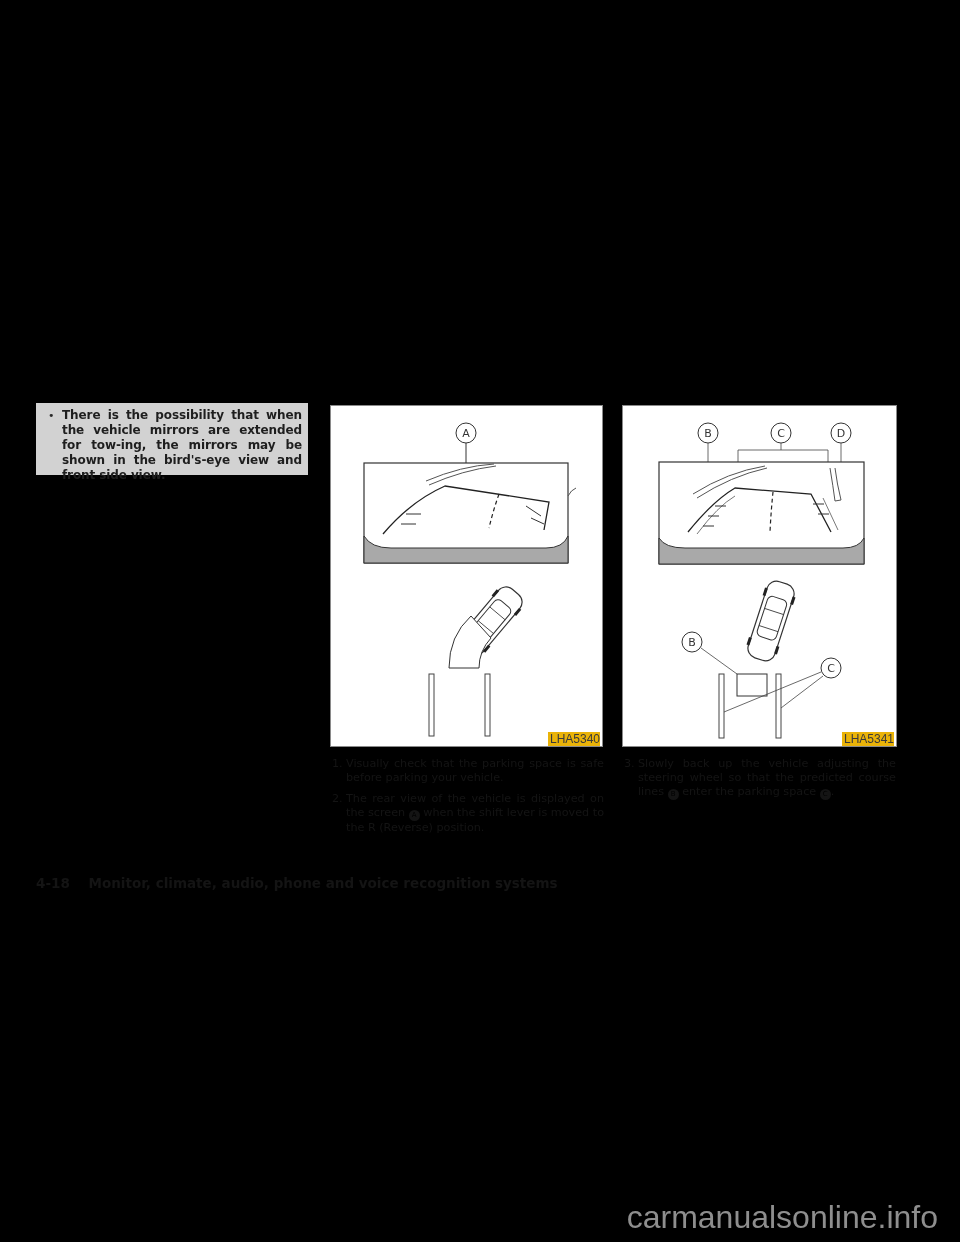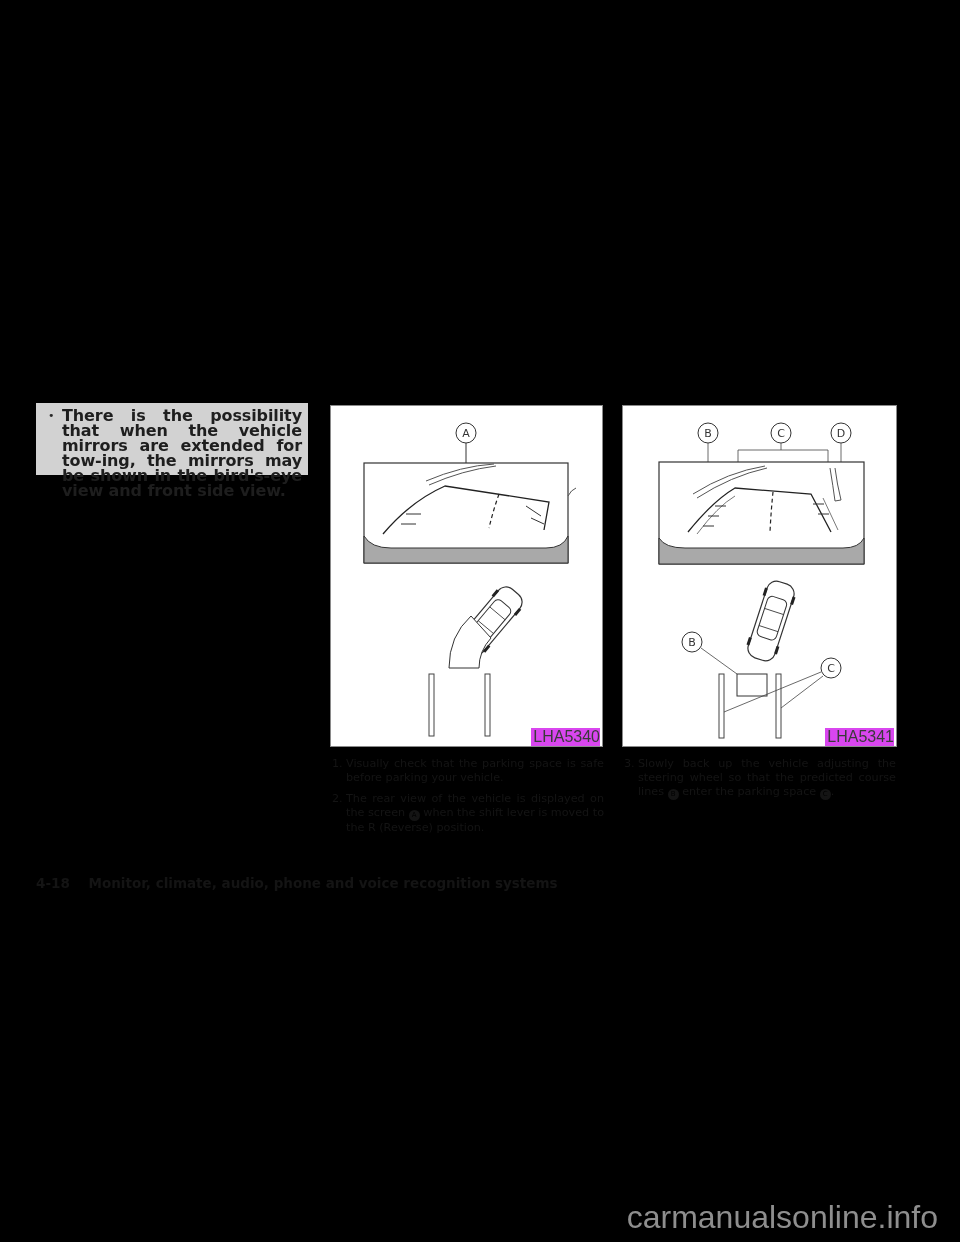--- a/index.html
+++ b/index.html
@@ -26,44 +26,44 @@
     }
     .note-box .bullet {
       position: absolute;
       left: 12px;
       top: 6px;
       font-size: 11px;
       color: #2a2a2a;
     }
     .note-box .note-text {
       margin-left: 14px;
-      font-size: 16px;
+      font-size: 12px;
       line-height: 15px;
       font-weight: bold;
       color: #1e1e1e;
       letter-spacing: -0.1px;
       text-align: justify;
     }
     .figure {
       position: absolute;
       background: #ffffff;
       border: 1px solid #8a8a8a;
       box-sizing: border-box;
     }
     .fig1 { left: 330px; top: 405px; width: 273px; height: 342px; }
     .fig2 { left: 622px; top: 405px; width: 275px; height: 342px; }
     .figure svg { position: absolute; left: 0; top: 0; }
     .fig-id {
       position: absolute;
       right: 2px;
       bottom: 0px;
-      font-size: 16px;
+      font-size: 12px;
       color: #3a3a3a;
       font-family: "Liberation Sans", sans-serif;
-      background: #d946ef;
+      background: #eab308;
       padding-left: 2px;
     }
     .steps {
       position: absolute;
       font-size: 11.2px;
       line-height: 14px;
       color: #141414;
       font-family: "DejaVu Sans", sans-serif;
     }
     .steps-col1 { left: 332px; top: 757px; width: 272px; }

